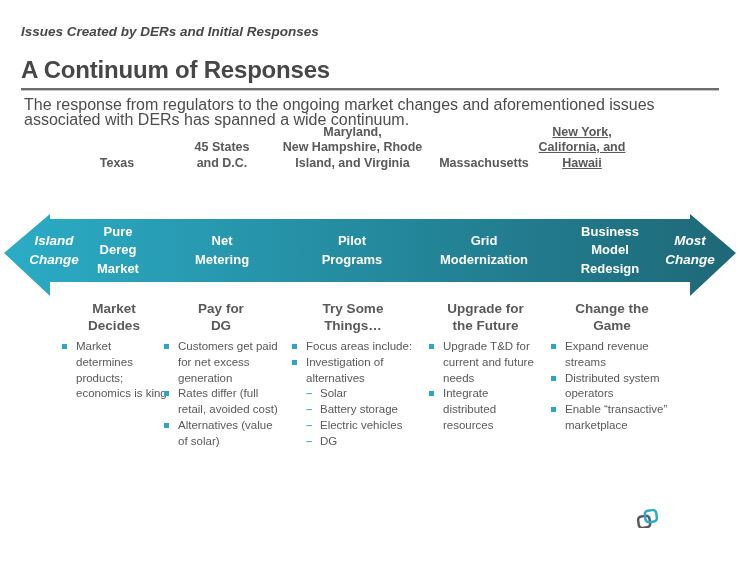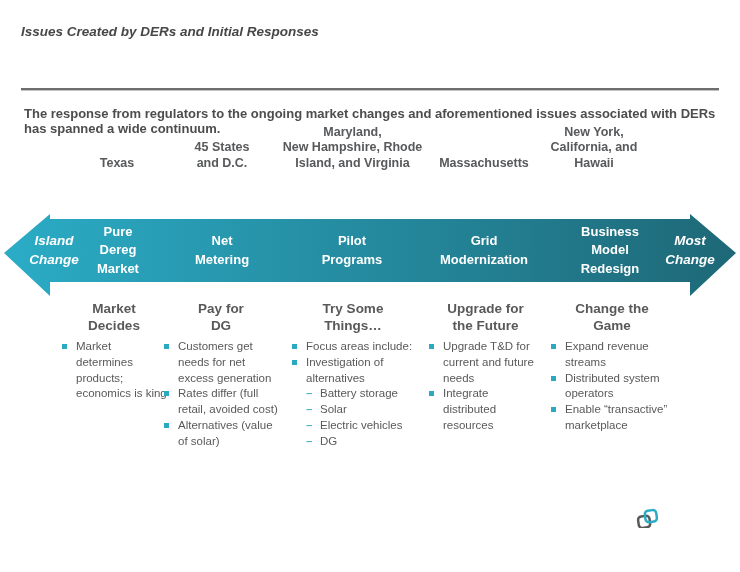--- a/index.html
+++ b/index.html
@@ -14,22 +14,22 @@
   }
   .title{
     position:absolute;left:21px;top:56px;
     font-size:24px;font-weight:bold;color:#474747;letter-spacing:-0.2px;
   }
   .title-rule{
     position:absolute;left:21px;top:88px;width:698px;height:0;
     border-top:2px solid #6d6d6d;border-bottom:1px solid #c2c2c2;
   }
   .intro{
-    position:absolute;left:24px;top:107px;width:700px;
-    font-size:13px;font-weight:bold;color:#4d4d4d;line-height:14.5px;
+    position:absolute;left:24px;top:98px;width:700px;
+    font-size:16px;font-weight:normal;color:#4d4d4d;line-height:14.5px;
   }
   
   .state-label{
     position:absolute;bottom:357px;
     font-size:12.5px;font-weight:bold;color:#58595b;line-height:15.5px;
     text-align:center;white-space:pre-line;
   }
   .arrow-svg{position:absolute;left:0;top:212px;width:740px;height:86px;}
   .band-label{
     position:absolute;top:219px;height:63px;
@@ -65,31 +65,32 @@
     position:absolute;right:17px;top:553px;
     font-size:6.3px;color:#8a8a8a;letter-spacing:0.9px;
   }
 </style>
 </head>
 <body>
 
 <div class="slide">
 
   <div class="eyebrow">Issues Created by DERs and Initial Responses</div>
+  <div class="title">A Continuum of Responses</div>
   <div class="title-rule"></div>
   <div class="intro">The response from regulators to the ongoing market changes and aforementioned issues associated with DERs has spanned a wide continuum.</div>
 
   <div class="state-label" style="left:77px;width:80px;">Texas</div>
   <div class="state-label" style="left:172px;width:100px;">45 States
 and D.C.</div>
   <div class="state-label" style="left:260px;width:185px;">Maryland,
 New Hampshire, Rhode
 Island, and Virginia</div>
   <div class="state-label" style="left:424px;width:120px;">Massachusetts</div>
-  <div class="state-label" style="left:534px;width:120px;">New York,
+  <div class="state-label" style="left:522px;width:120px;text-decoration:underline;">New York,
 California, and
 Hawaii</div>
 
   <svg class="arrow-svg" viewBox="0 0 740 86" aria-hidden="true">
     <defs>
       <linearGradient id="arrowGrad" x1="0" y1="0" x2="1" y2="0">
         <stop offset="0" stop-color="#2bacc6"></stop>
         <stop offset="1" stop-color="#1e6877"></stop>
       </linearGradient>
     </defs>
@@ -115,32 +116,32 @@
 
   <div class="col" style="left:60px;width:108px;">
     <div class="col-header">Market
 Decides</div>
     <div class="bullet">Market determines products; economics is king</div>
   </div>
 
   <div class="col" style="left:162px;width:118px;">
     <div class="col-header">Pay for
 DG</div>
-    <div class="bullet">Customers get needs for net excess generation</div>
+    <div class="bullet">Customers get paid for net excess generation</div>
     <div class="bullet">Rates differ (full retail, avoided cost)</div>
     <div class="bullet">Alternatives (value of solar)</div>
   </div>
 
   <div class="col" style="left:290px;width:126px;">
     <div class="col-header">Try Some
 Things…</div>
     <div class="bullet">Focus areas include:</div>
     <div class="bullet">Investigation of alternatives</div>
+    <div class="subbullet">Solar</div>
     <div class="subbullet">Battery storage</div>
-    <div class="subbullet">Solar</div>
     <div class="subbullet">Electric vehicles</div>
     <div class="subbullet">DG</div>
   </div>
 
   <div class="col" style="left:427px;width:117px;">
     <div class="col-header">Upgrade for
 the Future</div>
     <div class="bullet">Upgrade T&amp;D for current and future needs</div>
     <div class="bullet">Integrate distributed resources</div>
   </div>

